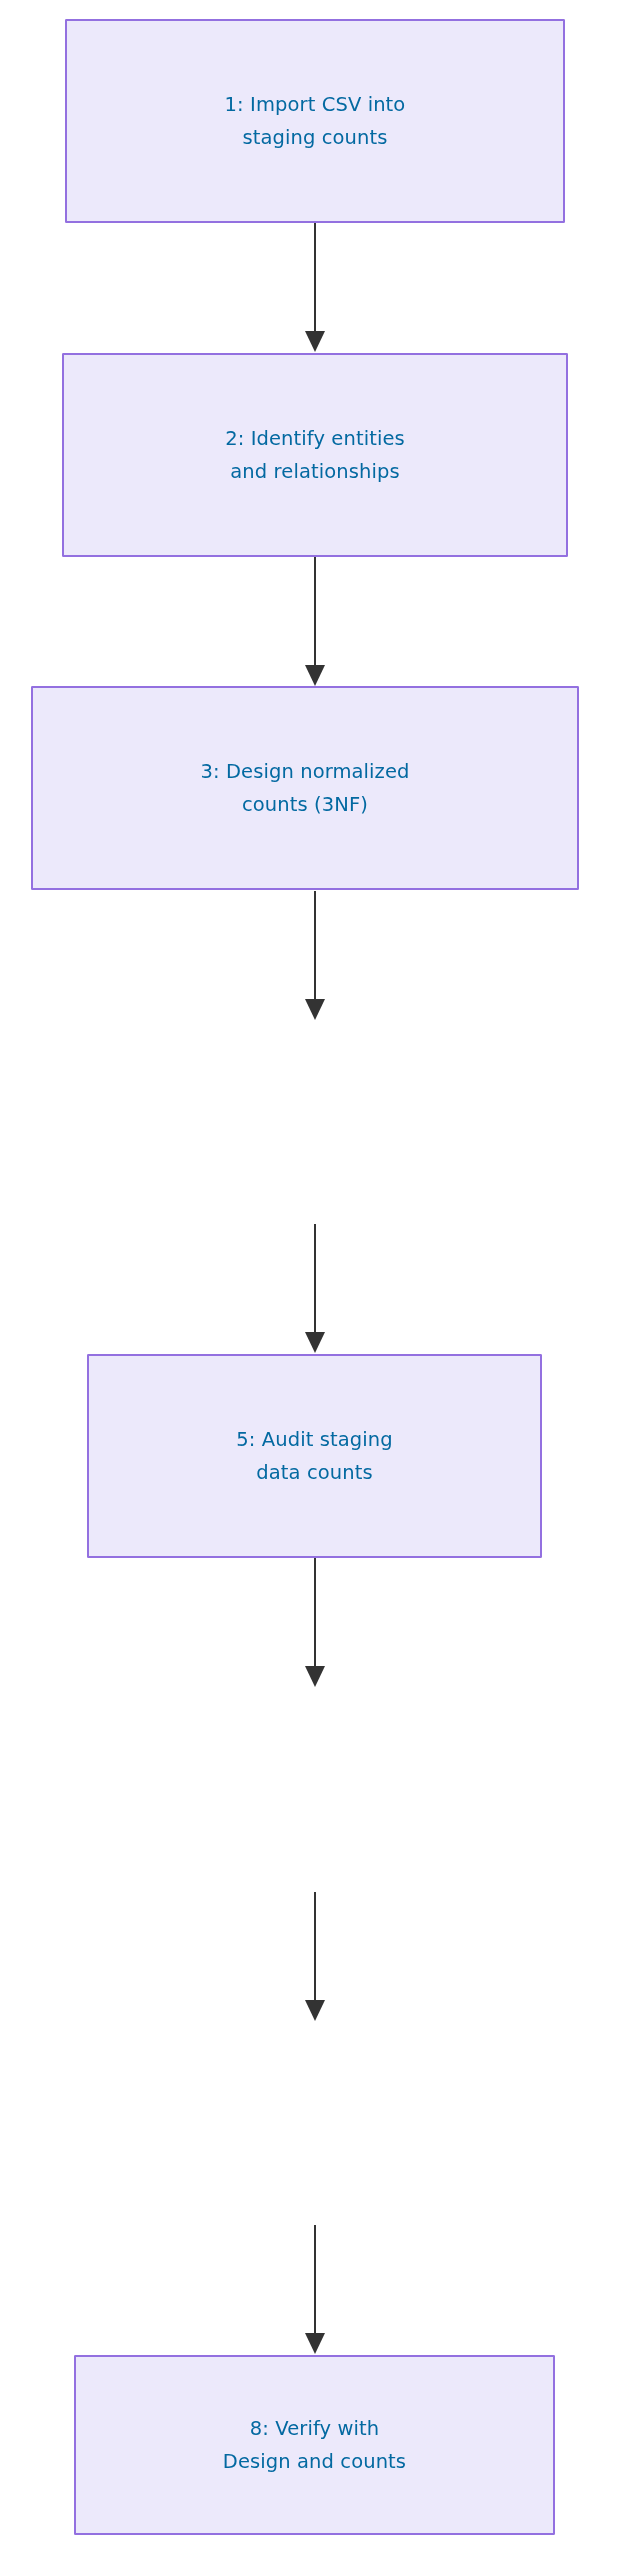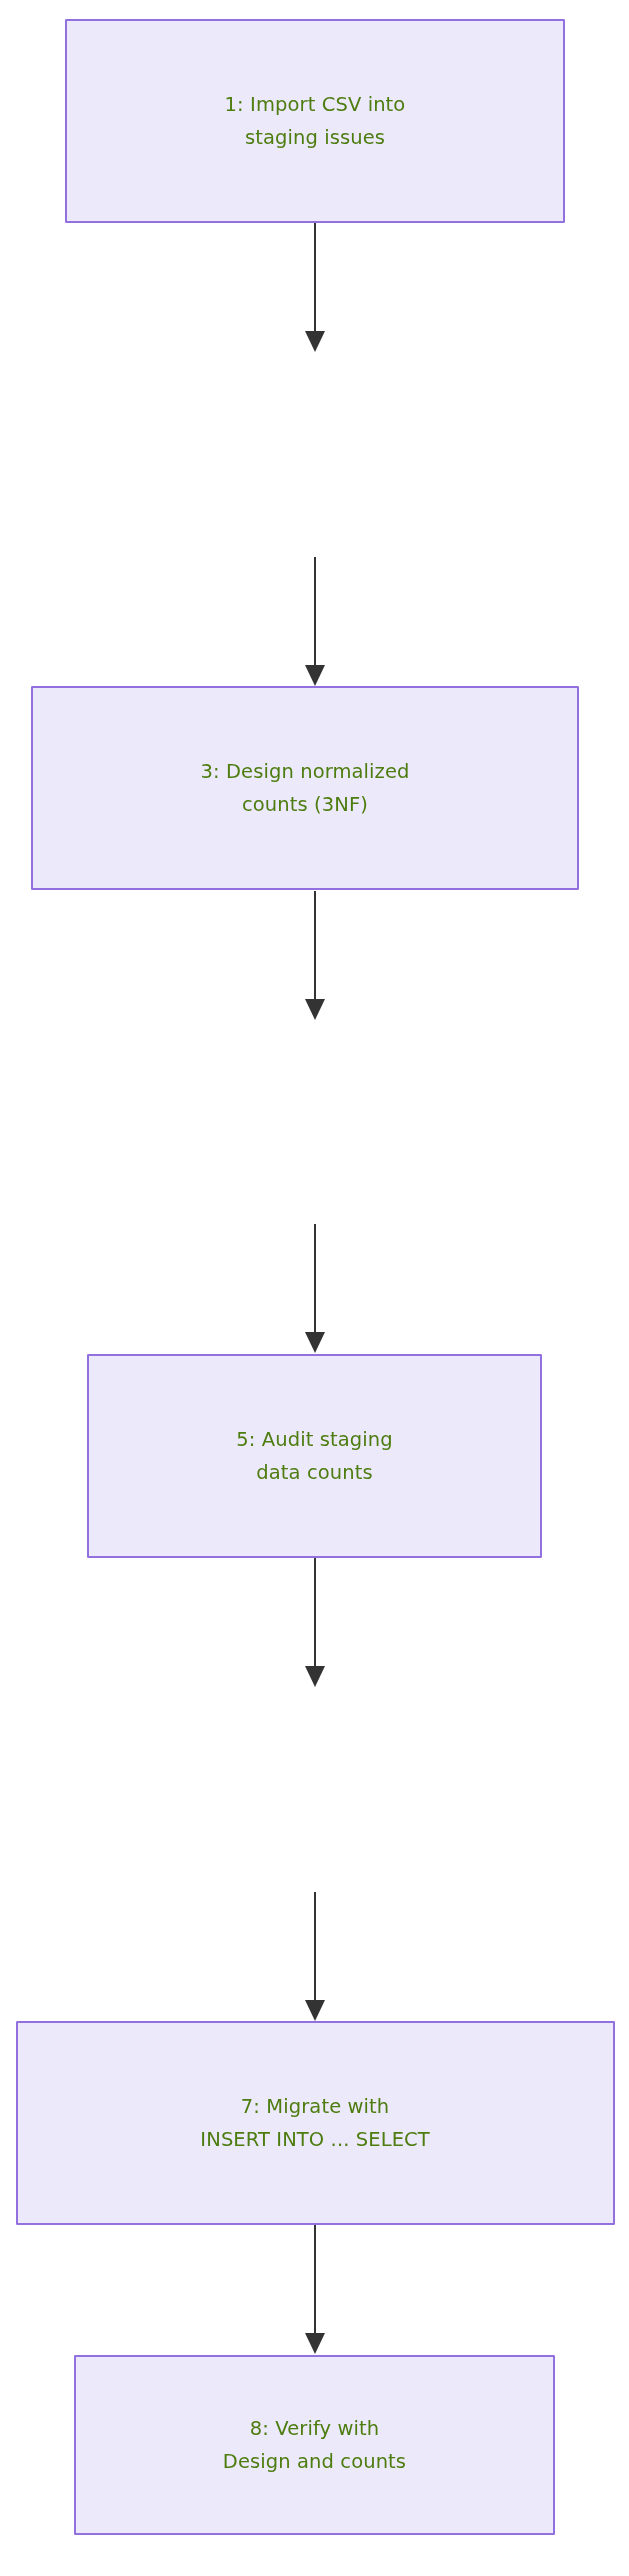--- a/index.html
+++ b/index.html
@@ -26,21 +26,21 @@
     background: #ece9fb;
     border: 2px solid #9370e0;
     border-radius: 1.3px;
     display: flex;
     flex-direction: column;
     align-items: center;
     justify-content: center;
     text-align: center;
   }
   .node-label {
-    color: #4d7c0f;
+    color: #0369a1;
     font-size: 19.5px;
     line-height: 33px;
     font-weight: 400;
     letter-spacing: 0.1px;
     white-space: nowrap;
     text-align: center;
   }
   .edge {
     position: absolute;
   }
@@ -90,33 +90,33 @@
     <div class="edge-line" style="height: 110px;"></div>
     <div class="edge-head" style="top: 108px;"></div>
   </div>
   <div class="edge" id="edge-6" style="left: 314px; top: 2225px; width: 2px; height: 129px;">
     <div class="edge-line" style="height: 110px;"></div>
     <div class="edge-head" style="top: 108px;"></div>
   </div>
 
   <div class="node" id="node-0" style="left: 65px; top: 19px; width: 500px; height: 204px;">
     <div class="node-label">1: Import CSV into</div>
-    <div class="node-label">staging issues</div>
+    <div class="node-label">staging counts</div>
+  </div>
+  <div class="node" id="node-1" style="left: 62px; top: 353px; width: 506px; height: 204px;">
+    <div class="node-label">2: Identify entities</div>
+    <div class="node-label">and relationships</div>
   </div>
   <div class="node" id="node-2" style="left: 31px; top: 686px; width: 548px; height: 204px;">
     <div class="node-label">3: Design normalized</div>
     <div class="node-label">counts (3NF)</div>
   </div>
   <div class="node" id="node-4" style="left: 87px; top: 1354px; width: 455px; height: 204px;">
     <div class="node-label">5: Audit staging</div>
     <div class="node-label">data counts</div>
-  </div>
-  <div class="node" id="node-6" style="left: 15.6px; top: 2021px; width: 599px; height: 204px;">
-    <div class="node-label">7: Migrate with</div>
-    <div class="node-label">INSERT INTO ... SELECT</div>
   </div>
   <div class="node" id="node-7" style="left: 74px; top: 2355px; width: 481px; height: 180px;">
     <div class="node-label">8: Verify with</div>
     <div class="node-label">Design and counts</div>
   </div>
 
 </div>
 
 
 </body></html>

